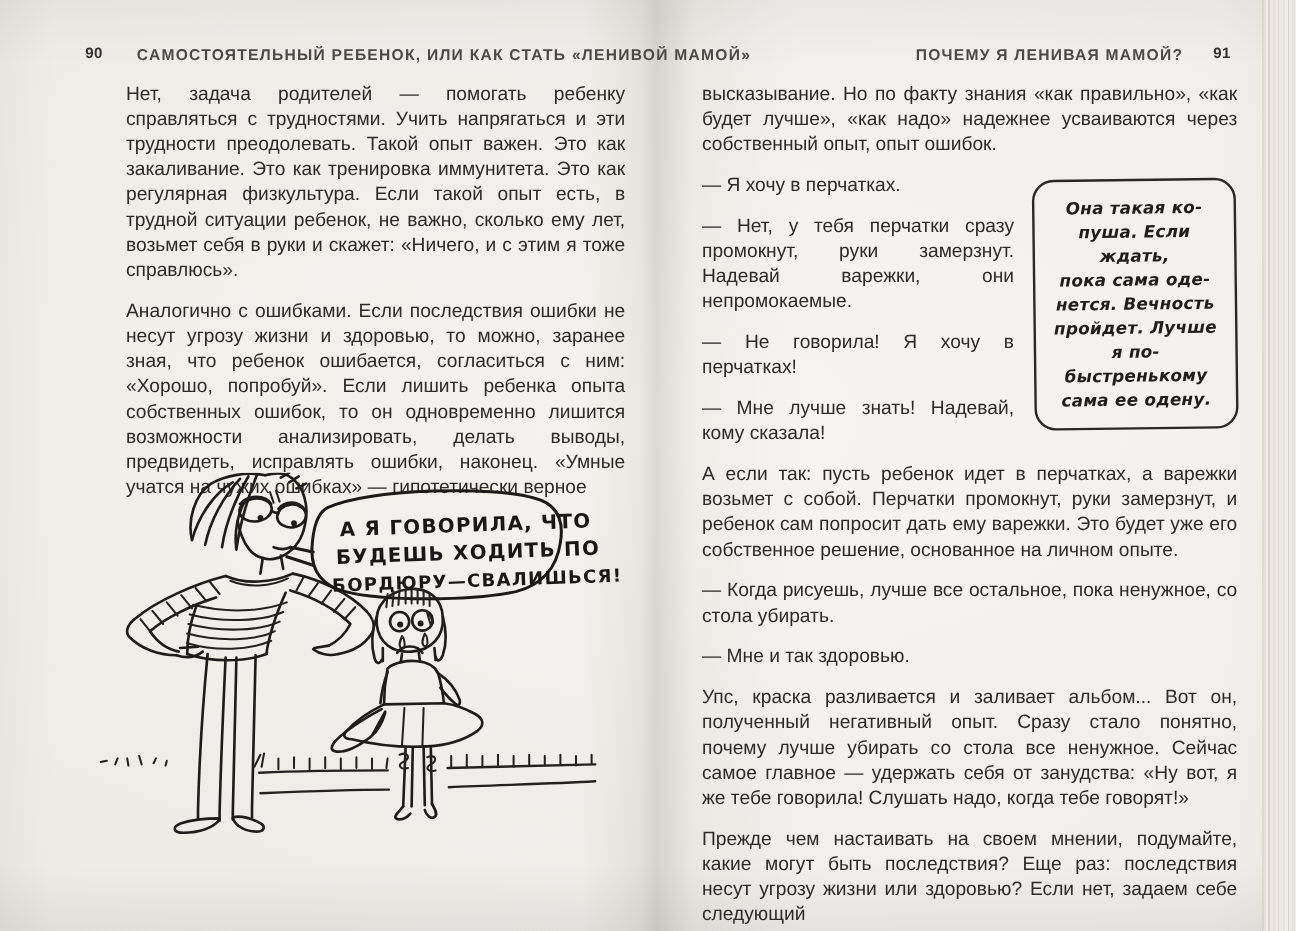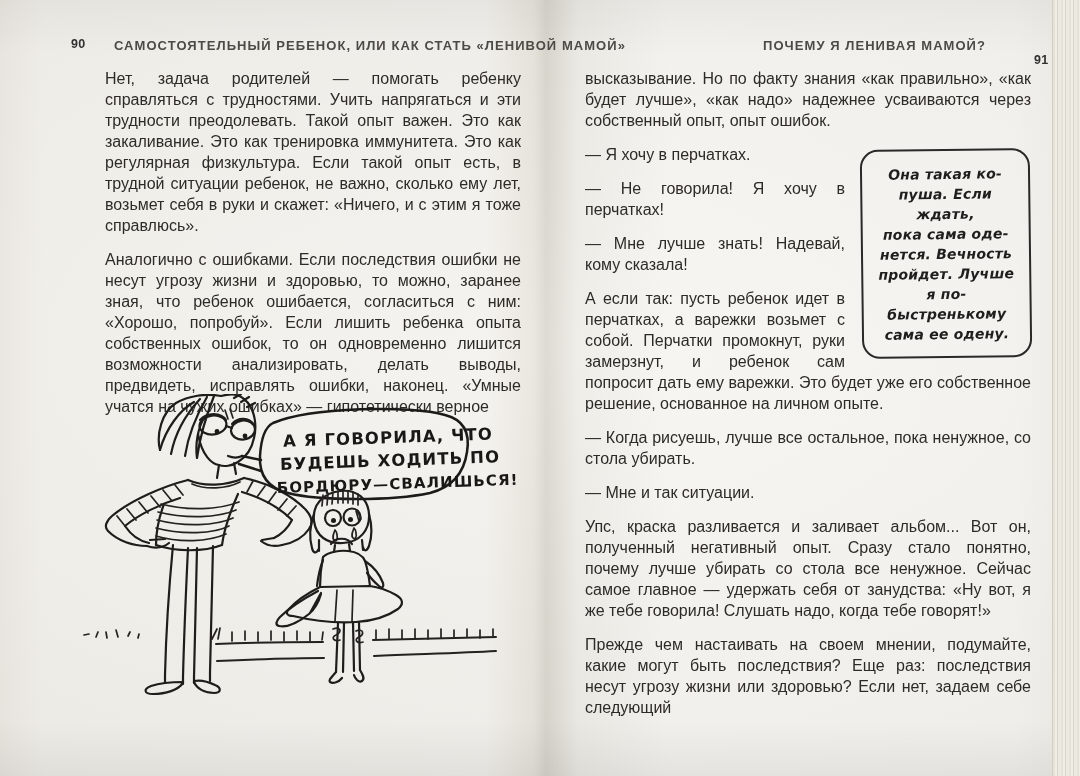--- a/index.html
+++ b/index.html
@@ -10,21 +10,21 @@
     background:linear-gradient(180deg,rgba(0,0,0,.035) 0%,rgba(0,0,0,0) 7%,rgba(0,0,0,0) 93%,rgba(0,0,0,.05) 100%),
                radial-gradient(130% 80% at 52% 45%,rgba(255,255,255,.16),rgba(0,0,0,.03) 95%);}
   .page-edges{position:absolute;top:0;right:0;width:27px;height:776px;
     background:repeating-linear-gradient(90deg,#e6e2d8 0 2px,#f0ede6 2px 4px,#dbd6c9 4px 5px,#edeae2 5px 8px);
     border-left:1px solid #d3cec2;}
   .pagenum{position:absolute;font-size:12.5px;font-weight:700;color:#333130;letter-spacing:.3px;}
   .running-title{position:absolute;font-size:13px;font-weight:600;letter-spacing:1.05px;color:#4c4a47;white-space:nowrap;}
   #pn-left{left:71px;top:37px;}
   #title-left{left:114px;top:38px;}
   #title-right{right:94px;top:38px;}
-  #pn-right{left:1034px;top:37px;margin-top:16px;}
+  #pn-right{left:1011px;top:37px;}
   .textcol{position:absolute;font-size:16px;line-height:21px;color:#2d2b28;text-align:justify;}
   .textcol p{margin:0 0 13px 0;}
   #text-left{left:105px;top:68px;width:416px;}
   #text-right{left:585px;top:68px;width:446px;}
   .note{float:right;width:150px;margin:5px 0 10px 16px;padding:13px 8px 12px 8px;
     border:2.5px solid #2a2927;border-radius:18px;transform:rotate(-.7deg);
     font-family:"DejaVu Sans",sans-serif;font-style:italic;font-weight:700;
     font-size:14px;line-height:20px;color:#1f1e1c;text-align:center;letter-spacing:.2px;}
   #illus{position:absolute;left:76px;top:394px;width:440px;height:312px;}
   svg .ln{fill:none;stroke:#1f1d1b;stroke-width:2.2;stroke-linecap:round;stroke-linejoin:round;}
@@ -137,23 +137,24 @@
     <aside class="note">
       <div>Она такая ко-</div>
       <div>пуша. Если ждать,</div>
       <div>пока сама оде-</div>
       <div>нется. Вечность</div>
       <div>пройдет. Лучше</div>
       <div>я по-быстренькому</div>
       <div>сама ее одену.</div>
     </aside>
     <p>— Я хочу в перчатках.</p>
+    <p>— Нет, у тебя перчатки сразу промокнут, руки замерзнут. Надевай варежки, они непромокаемые.</p>
     <p>— Не говорила! Я хочу в перчатках!</p>
     <p>— Мне лучше знать! Надевай, кому сказала!</p>
     <p>А если так: пусть ребенок идет в перчатках, а варежки возьмет с собой. Перчатки промокнут, руки замерзнут, и ребенок сам попросит дать ему варежки. Это будет уже его собственное решение, основанное на личном опыте.</p>
     <p>— Когда рисуешь, лучше все остальное, пока ненужное, со стола убирать.</p>
-    <p>— Мне и так ситуации.</p>
+    <p>— Мне и так здоровью.</p>
     <p>Упс, краска разливается и заливает альбом... Вот он, полученный негативный опыт. Сразу стало понятно, почему лучше убирать со стола все ненужное. Сейчас самое главное — удержать себя от занудства: «Ну вот, я же тебе говорила! Слушать надо, когда тебе говорят!»</p>
     <p>Прежде чем настаивать на своем мнении, подумайте, какие могут быть последствия? Еще раз: последствия несут угрозу жизни или здоровью? Если нет, задаем себе следующий</p>
   </div>
 
   <div class="page-edges"></div>
 </div>
 
 </body></html>

